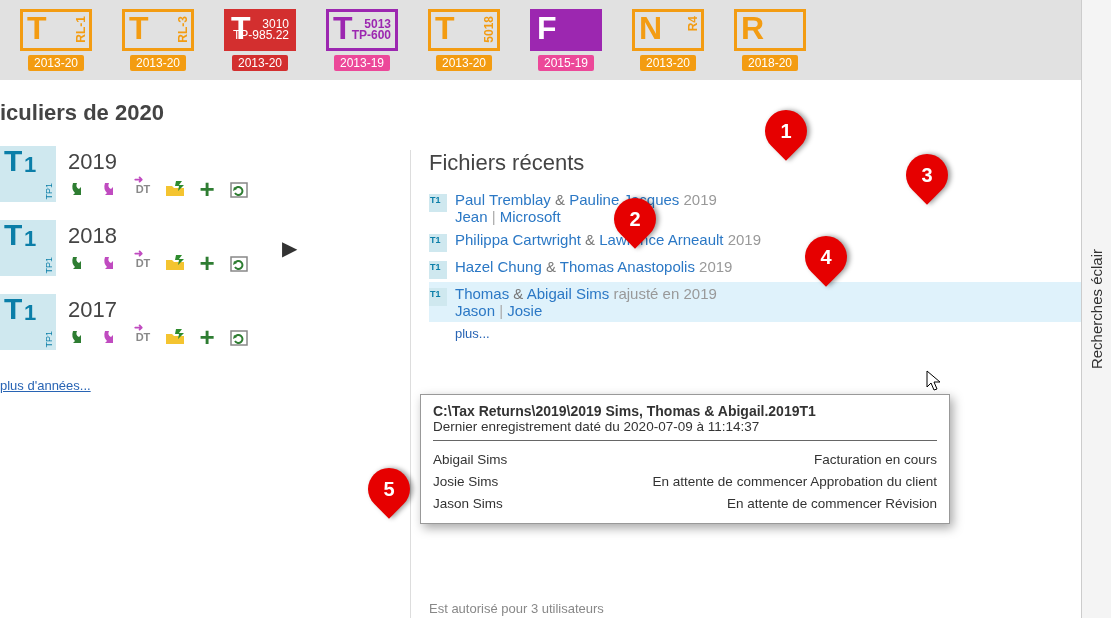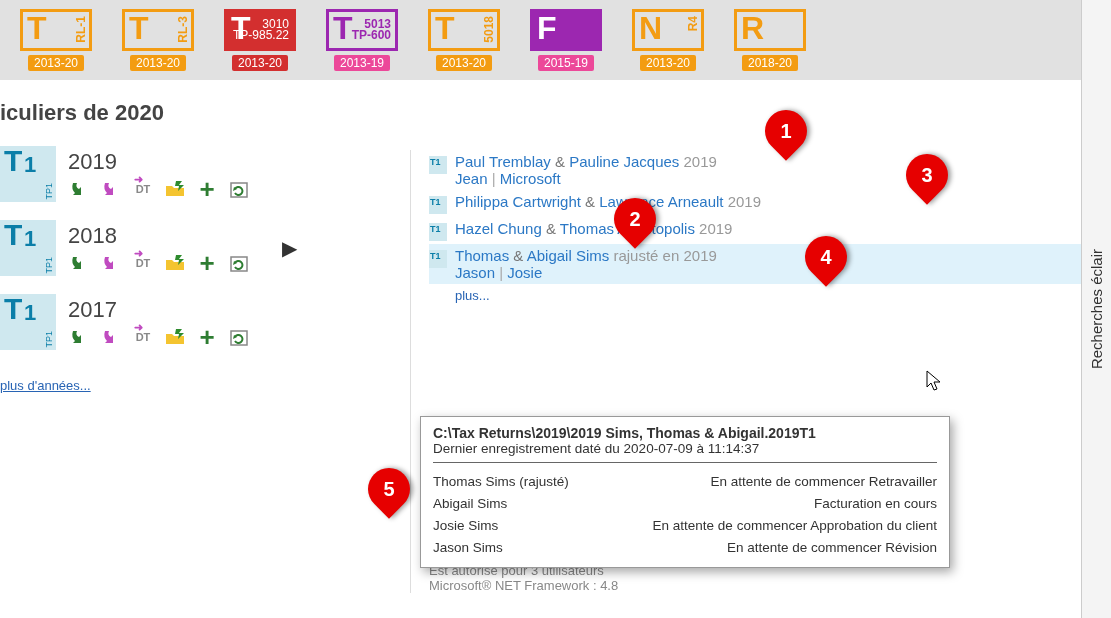--- a/index.html
+++ b/index.html
@@ -164,21 +164,21 @@
   .file-names .amp { color:#777; }
   .file-names .year { color:#999; }
   .file-names .dep { color:#2b78c5; }
   .file-names .pipe { color:#aaa; }
   .plus-link { color:#2864b4; cursor:pointer; font-size:13px; margin-left:26px; margin-top:4px; display:inline-block;}
   .license-text { color:#888; font-size:13px; margin-top:260px; }
 
   
   .tooltip {
     position:absolute;
-    left:420px; top:416px;
+    left:420px; top:394px;
     width:530px;
     background:#fff;
     border:1px solid #999;
     box-shadow:3px 4px 10px rgba(0,0,0,0.35);
     padding:8px 12px;
     font-size:13.5px;
     z-index:50;
   }
   .tooltip .tt-title { font-weight:bold; font-size:14px; }
   .tooltip .tt-divider { border-bottom:1px solid #666; margin:6px 0 8px 0;}
@@ -401,20 +401,21 @@
         </span>
       </div>
     </div>
 
   </div>
       </div>
     <a class="more-years">plus d'années...</a>
   </div>
 
   <div class="right-col">
+    <h3>Fichiers récents</h3>
     <div id="recent-list">
         <div class="file-item">
     <div class="file-icon"></div>
     <div class="file-names"><span class="name">Paul Tremblay</span> <span class="amp">&amp;</span> <span class="name">Pauline Jacques</span> <span class="year">2019</span><br><span class="dep">Jean</span> <span class="pipe">|</span> <span class="dep">Microsoft</span></div>
         </div>
         <div class="file-item">
     <div class="file-icon"></div>
     <div class="file-names"><span class="name">Philippa Cartwright</span> <span class="amp">&amp;</span> <span class="name">Lawrence Arneault</span> <span class="year">2019</span></div>
         </div>
         <div class="file-item">
@@ -434,24 +435,20 @@
     </div>
   </div>
 </div>
 
 <div class="tooltip">
   <div class="tt-title">C:\Tax Returns\2019\2019 Sims, Thomas &amp; Abigail.2019T1</div>
   <div>Dernier enregistrement daté du 2020-07-09 à 11:14:37</div>
   <div class="tt-divider"></div>
   <div id="tt-rows">
       <div class="tt-row">
-        <span>Thomas Sims (rajusté)</span>
-        <span>En attente de commencer Retravailler</span>
-      </div>
-      <div class="tt-row">
         <span>Abigail Sims</span>
         <span>Facturation en cours</span>
       </div>
       <div class="tt-row">
         <span>Josie Sims</span>
         <span>En attente de commencer Approbation du client</span>
       </div>
       <div class="tt-row">
         <span>Jason Sims</span>
         <span>En attente de commencer Révision</span>

